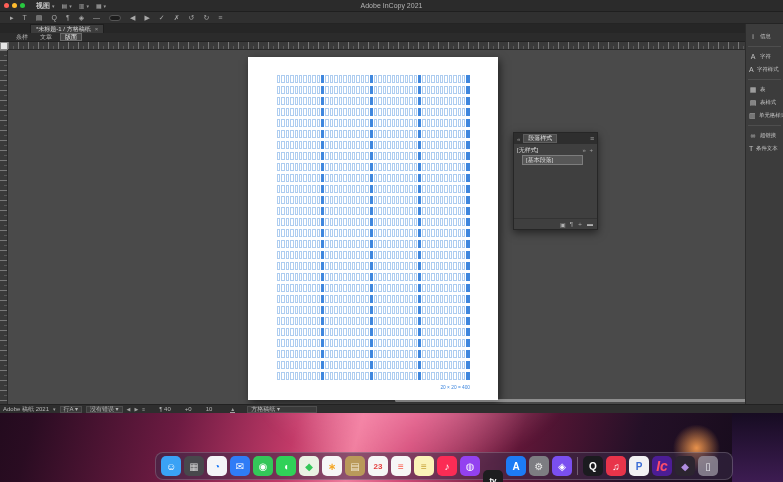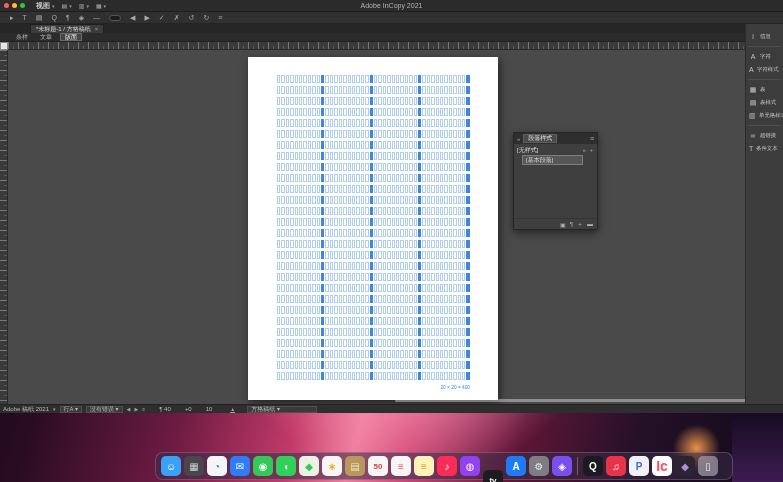--- a/index.html
+++ b/index.html
@@ -1560,31 +1560,31 @@
   <div id="dock">
       <div class="dock-app" style="background: rgb(58, 162, 245); color: rgb(255, 255, 255);">☺</div>
       <div class="dock-app" style="background: rgb(72, 72, 76); color: rgb(216, 216, 216);">▦</div>
       <div class="dock-app" style="background: rgb(244, 245, 247); color: rgb(31, 124, 246);">◔</div>
       <div class="dock-app" style="background: rgb(47, 124, 246); color: rgb(255, 255, 255);">✉</div>
       <div class="dock-app" style="background: rgb(52, 199, 89); color: rgb(255, 255, 255);">◉</div>
       <div class="dock-app" style="background: rgb(48, 209, 88); color: rgb(255, 255, 255);">◖</div>
       <div class="dock-app" style="background: rgb(234, 242, 228); color: rgb(52, 199, 89);">◆</div>
       <div class="dock-app" style="background: rgb(246, 246, 246); color: rgb(245, 166, 35);">∗</div>
       <div class="dock-app" style="background: rgb(185, 153, 90); color: rgb(240, 230, 207);">▤</div>
-      <div class="dock-app" style="background: rgb(246, 246, 246); color: rgb(228, 61, 61); font-size: 8px;">50</div>
+      <div class="dock-app" style="background: rgb(246, 246, 246); color: rgb(228, 61, 61); font-size: 8px;">23</div>
       <div class="dock-app" style="background: rgb(246, 246, 246); color: rgb(250, 93, 79);">≡</div>
       <div class="dock-app" style="background: rgb(251, 243, 184); color: rgb(201, 165, 58);">≡</div>
       <div class="dock-app" style="background: rgb(251, 44, 85); color: rgb(255, 255, 255);">♪</div>
       <div class="dock-app" style="background: rgb(147, 65, 240); color: rgb(255, 255, 255);">◍</div>
       <div class="dock-app" style="background: rgb(29, 29, 31); color: rgb(255, 255, 255); font-size: 8px; margin-top: 28px;">tv</div>
       <div class="dock-app" style="background: rgb(29, 123, 245); color: rgb(255, 255, 255);">A</div>
       <div class="dock-app" style="background: rgb(125, 125, 130); color: rgb(232, 232, 232);">⚙</div>
       <div class="dock-app" style="background: rgb(122, 79, 240); color: rgb(255, 255, 255);">◈</div>
       <div class="dock-sep"></div>
       <div class="dock-app" style="background: rgb(27, 27, 31); color: rgb(255, 255, 255);">Q</div>
       <div class="dock-app" style="background: rgb(232, 52, 74); color: rgb(255, 255, 255);">♫</div>
       <div class="dock-app" style="background: rgb(242, 242, 244); color: rgb(59, 109, 214);">P</div>
-      <div class="dock-app" style="background: #ffffff; color: rgb(255, 78, 106); font-size: 14px;">Ic</div>
+      <div class="dock-app" style="background: #4c1d95; color: rgb(255, 78, 106); font-size: 14px; font-style: italic;">Ic</div>
       <div class="dock-app" style="background: rgb(44, 37, 48); color: rgb(176, 141, 224);">◆</div>
       <div class="dock-app" style="background: rgba(150, 145, 158, 0.8); color: rgb(236, 236, 240);">▯</div>
     </div>
 
 </div>
 
 </body></html>

